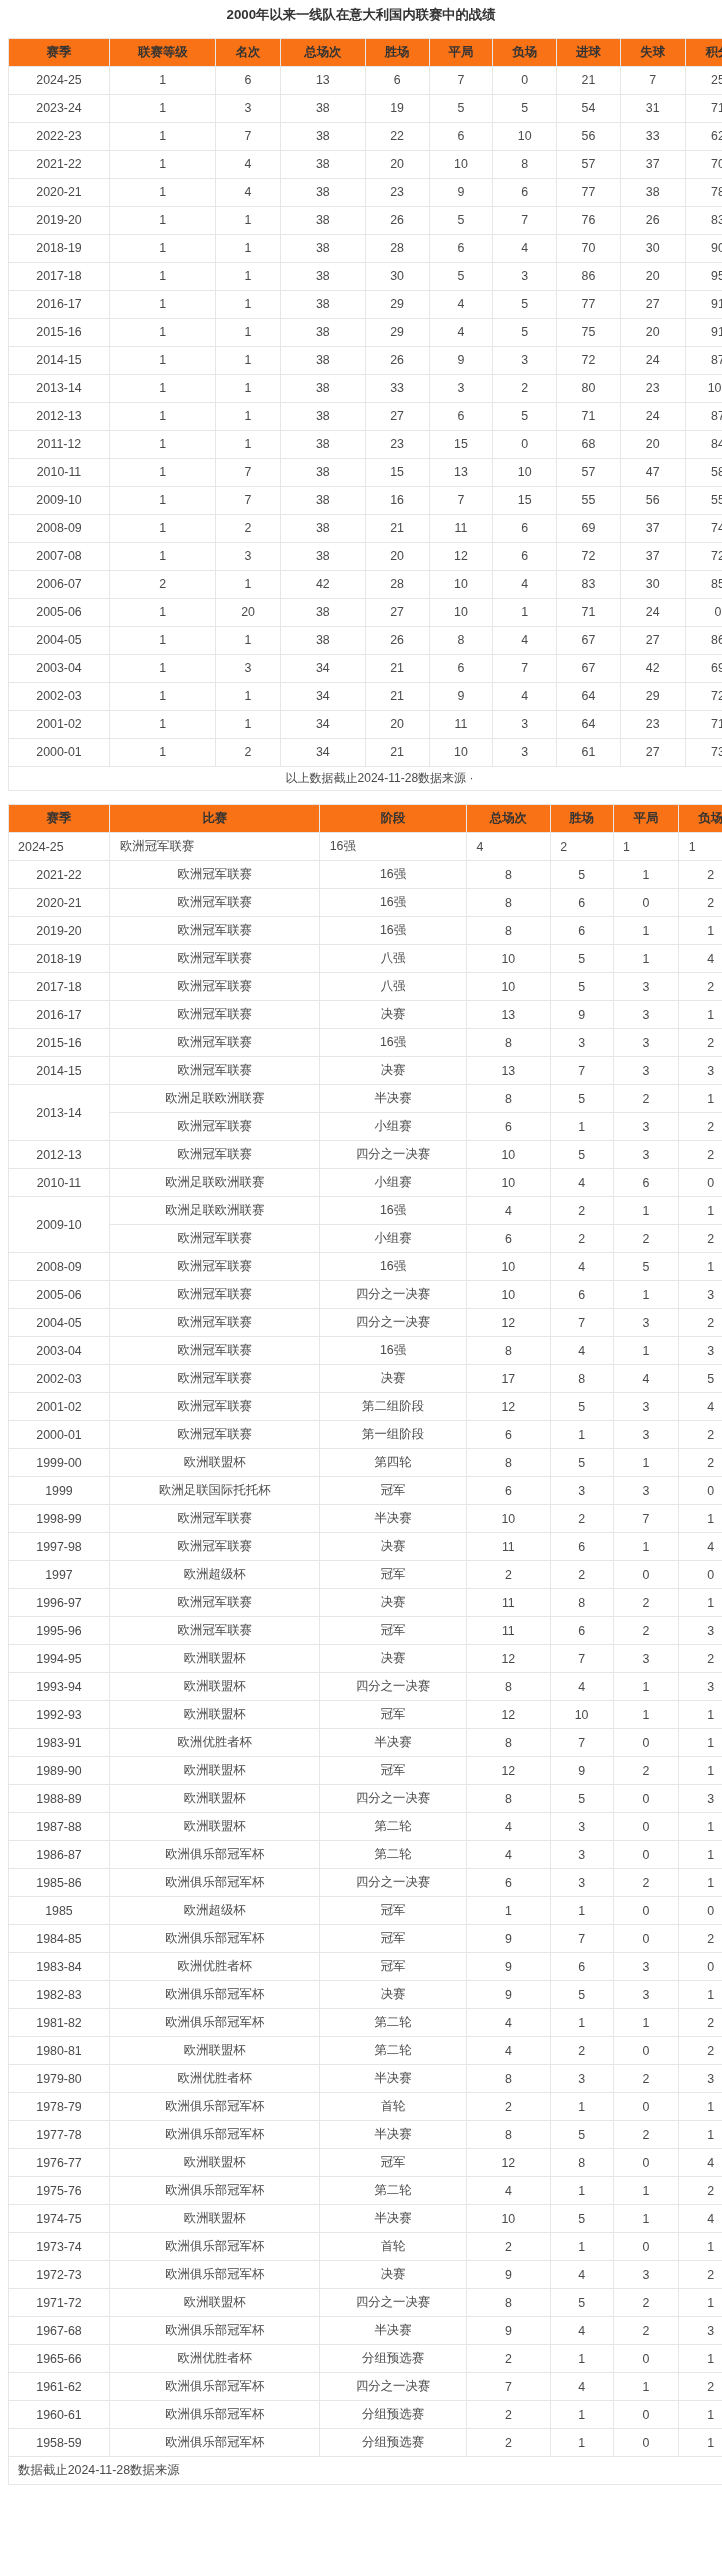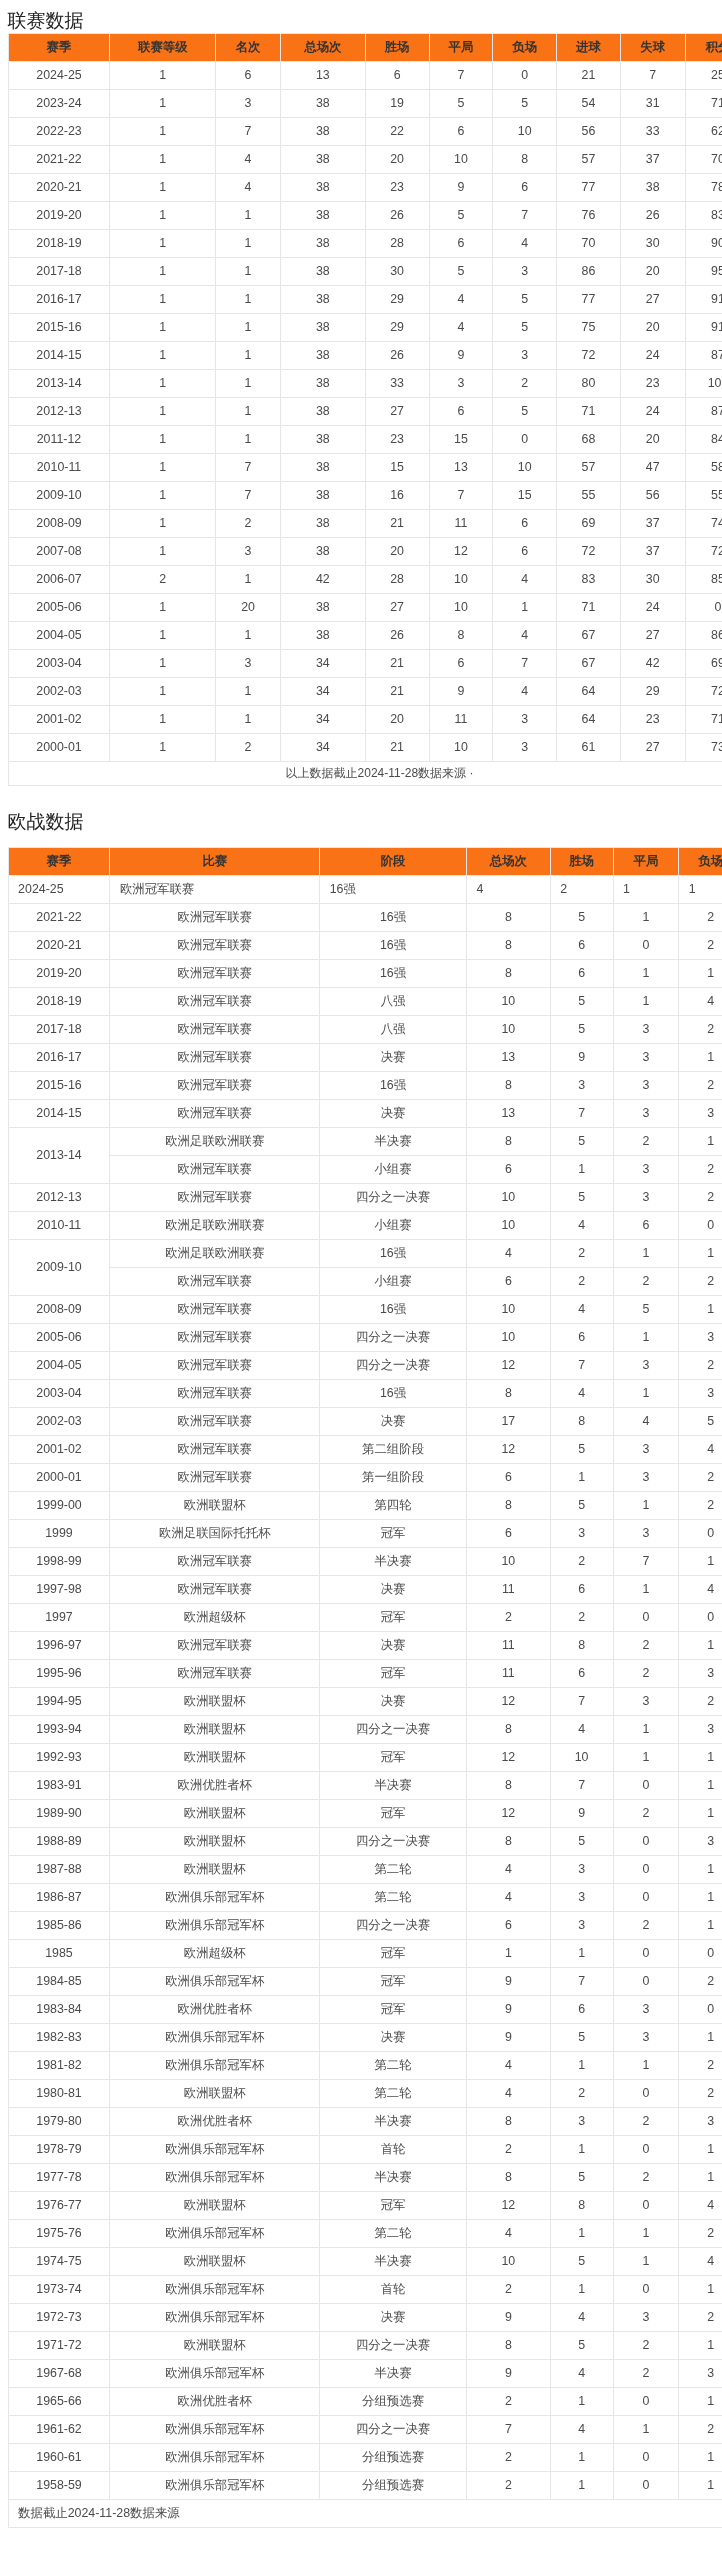--- a/index.html
+++ b/index.html
@@ -97,22 +97,22 @@
     padding-left: 9.5px;
     font-size: 12.4px;
     height: 27px;
     color: #4a4a4a;
   }
 </style>
 </head>
 <body>
 
 <div>
-  <h2 class="section-heading">联赛数据</h2>
 
+  <div class="table-title">2000年以来一线队在意大利国内联赛中的战绩</div>
 
   <table class="league-table" id="league-table">
     <thead>
       <tr>
           <th>赛季</th>
           <th>联赛等级</th>
           <th>名次</th>
           <th>总场次</th>
           <th>胜场</th>
           <th>平局</th>
@@ -426,21 +426,20 @@
       </tbody>
     <tfoot>
       <tr>
         <td colspan="10">以上数据截止2024-11-28数据来源 ·</td>
       </tr>
     </tfoot>
   </table>
 </div>
 
 <div>
-  <h2 class="section-heading second">欧战数据</h2>
 
   <table class="europe-table" id="europe-table">
     <thead>
       <tr>
           <th>赛季</th>
           <th>比赛</th>
           <th>阶段</th>
           <th>总场次</th>
           <th>胜场</th>
           <th>平局</th>

